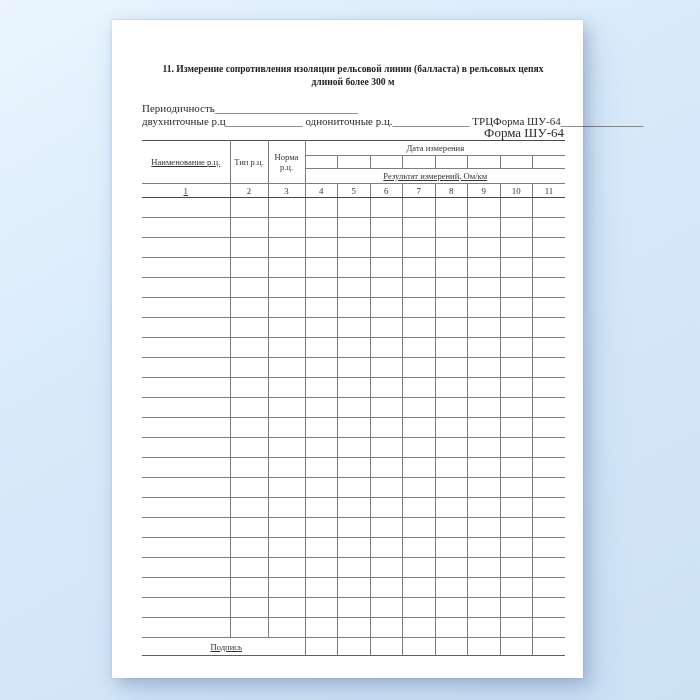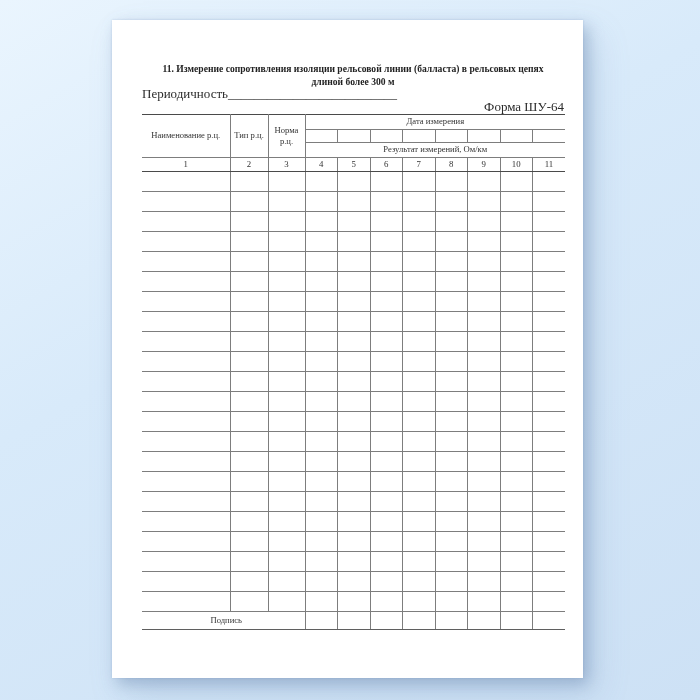--- a/index.html
+++ b/index.html
@@ -18,41 +18,41 @@
     box-shadow: 0 0 2px rgba(120,150,190,.35),
                 5px 6px 14px rgba(100,130,170,.40),
                 12px 16px 32px rgba(110,140,180,.22);
   }
   .content {
     padding: 42px 19px 0 30px;
     color: #2d2d2d;
   }
   .title { text-align: center; font-weight: bold; color: #222; }
   .title .tline { font-size: 9.6px; line-height: 13px; white-space: nowrap; }
-  .meta { font-size: 13px; line-height: 12.5px; white-space: nowrap; color: #2b2b2b; }
+  .meta { margin-top: 14px; font-size: 11px; line-height: 12.5px; white-space: nowrap; color: #2b2b2b; }
   .meta .row { white-space: nowrap; }
   .form-code { text-align: right; font-size: 13px; line-height: 12px; color: #2b2b2b; }
 
   table.form-table {
     width: 423px;
     table-layout: fixed;
     border-collapse: collapse;
     margin-top: 1px;
   }
   .form-table td {
     border: 1px solid #7d7d7d;
     font-size: 8.6px;
     text-align: center;
     vertical-align: middle;
     padding: 0;
     color: #333;
     overflow: hidden;
   }
   
-  .form-table tr td:first-child { border-left: 0; }
+  .form-table tr td:first-child { border-left: 0; text-decoration: underline; }
   .form-table tr td:last-child  { border-right: 0; }
   
   .form-table tr.hdr-top td { border-top: 1.5px solid #4a4a4a; }
   .form-table tr.nums td { border-bottom: 1.5px solid #4a4a4a; }
   .form-table tr.sig-row td { border-bottom: 1px solid #5f5f5f; }
 
   tr.hdr-top  { height: 15px; }
   tr.hdr-date { height: 13px; }
   tr.hdr-res  { height: 15px; }
   tr.nums     { height: 14px; }
@@ -73,20 +73,21 @@
 <div class="paper">
   <div class="content">
 
     <div class="title">
       <div class="tline">11. Измерение сопротивления изоляции рельсовой линии (балласта) в рельсовых цепях</div>
       <div class="tline">длиной более 300 м</div>
     </div>
 
     <div class="meta">
       <div class="row">Периодичность__________________________</div>
+      <div class="row">двухниточные р.ц______________ однониточные р.ц.______________ ТРЦФорма ШУ-64_______________</div>
     </div>
 
     <div class="form-code">Форма ШУ-64</div>
 
     <table class="form-table">
       <colgroup>
         <col style="width:88px">
           <col style="width:38px">
           <col style="width:37px">
         <col style="width:32.5px">

